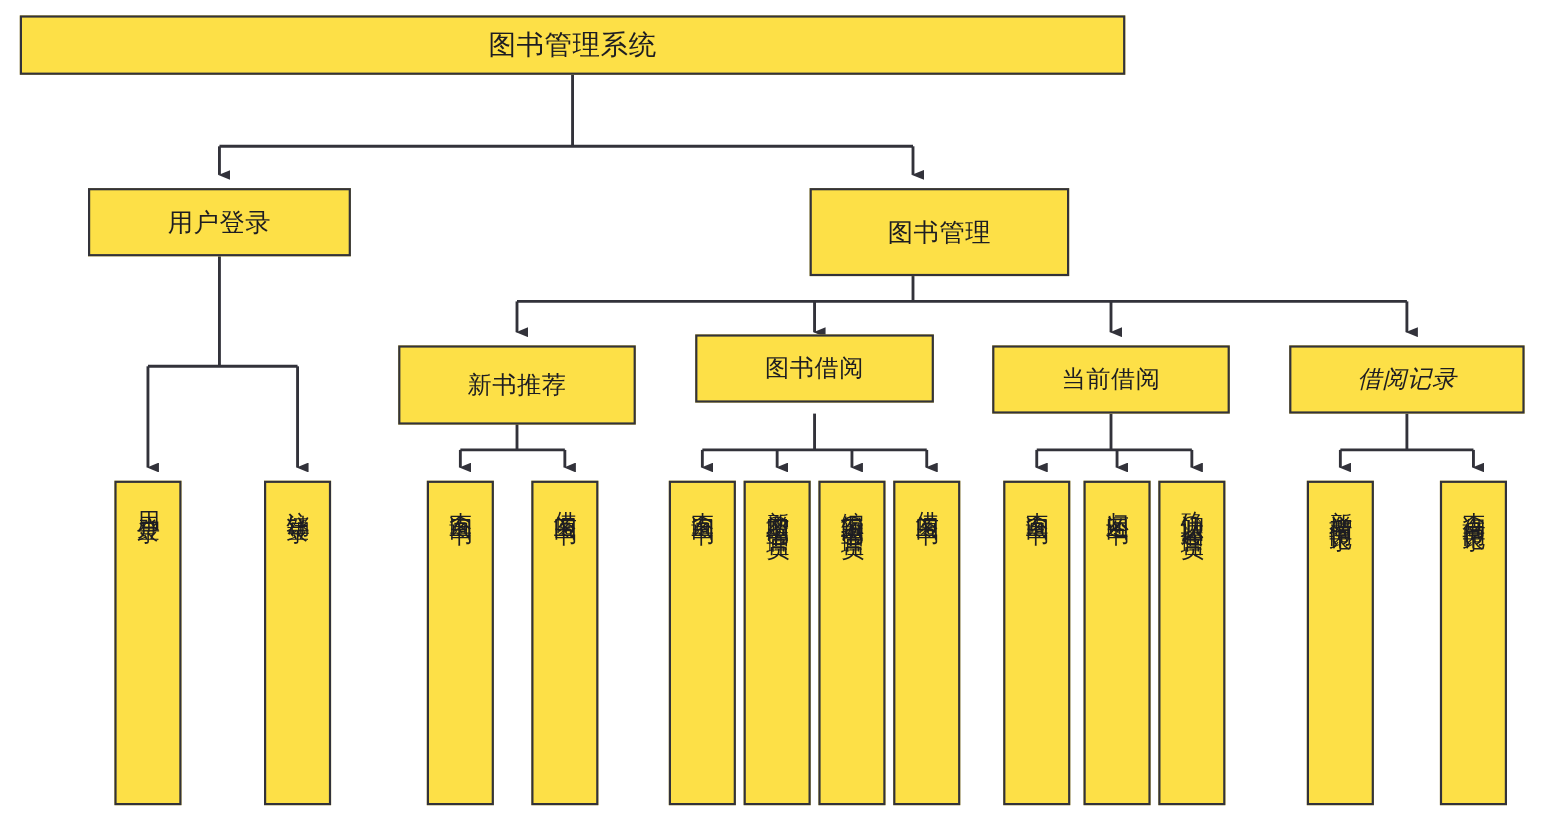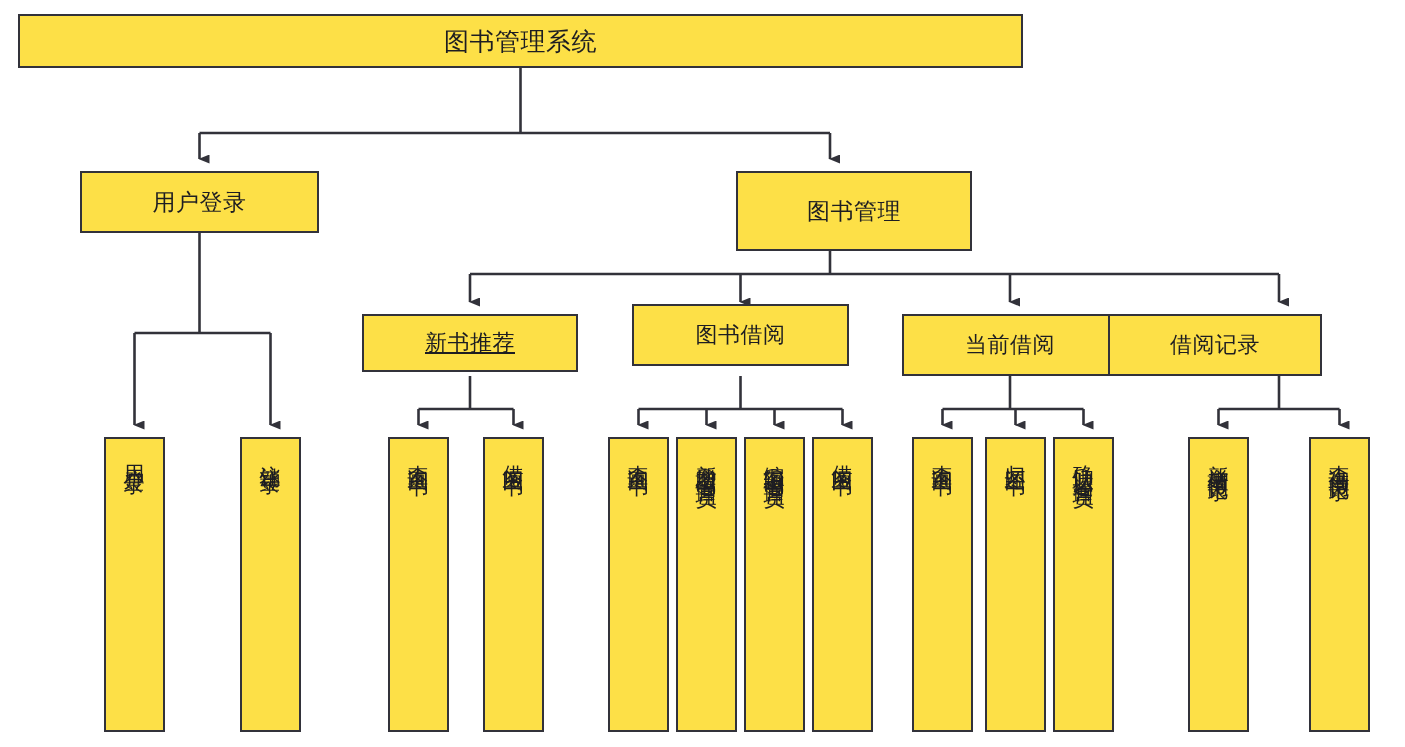--- a/index.html
+++ b/index.html
@@ -120,30 +120,30 @@
   <div id="node-layer">
       <div class="node horizontal n-root" style="left: 18px; top: 14px; width: 1005px; height: 54px;">
         <span class="label">图书管理系统</span>
       </div>
       <div class="node horizontal n-l1" style="left: 80px; top: 171px; width: 239px; height: 62px;">
         <span class="label">用户登录</span>
       </div>
       <div class="node horizontal n-l1" style="left: 712px; top: 171px; width: 236px; height: 80px; margin-left: 24px;">
         <span class="label">图书管理</span>
       </div>
-      <div class="node horizontal n-l2" style="left: 362px; top: 314px; width: 216px; height: 58px; text-decoration: underline;">
+      <div class="node horizontal n-l2" style="left: 362px; top: 314px; width: 216px; height: 72px;">
         <span class="label">新书推荐</span>
       </div>
       <div class="node horizontal n-l2" style="left: 632px; top: 304px; width: 217px; height: 62px;">
         <span class="label">图书借阅</span>
       </div>
       <div class="node horizontal n-l2" style="left: 902px; top: 314px; width: 216px; height: 62px;">
         <span class="label">当前借阅</span>
       </div>
-      <div class="node horizontal n-l2" style="left: 1108px; top: 314px; width: 214px; height: 62px;">
+      <div class="node horizontal n-l2" style="left: 1172px; top: 314px; width: 214px; height: 62px; font-style: italic;">
         <span class="label">借阅记录</span>
       </div>
       <div class="node vertical n-leaf" style="left: 104px; top: 437px; width: 61px; height: 295px;">
         <span class="label">用户登录</span>
       </div>
       <div class="node vertical n-leaf" style="left: 240px; top: 437px; width: 61px; height: 295px;">
         <span class="label">注销登录</span>
       </div>
       <div class="node vertical n-leaf" style="left: 388px; top: 437px; width: 61px; height: 295px;">
         <span class="label">查询图书</span>

